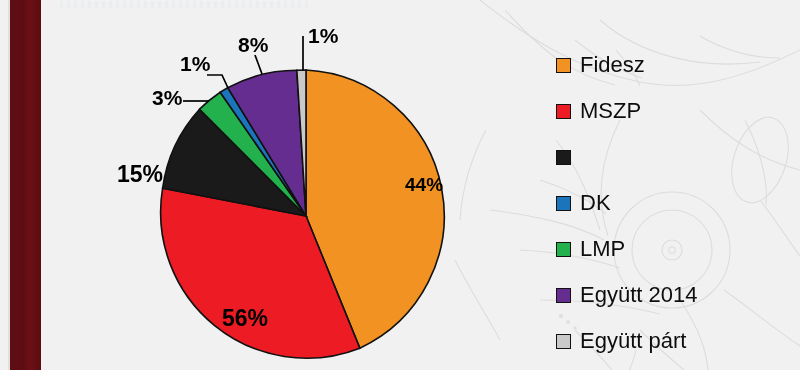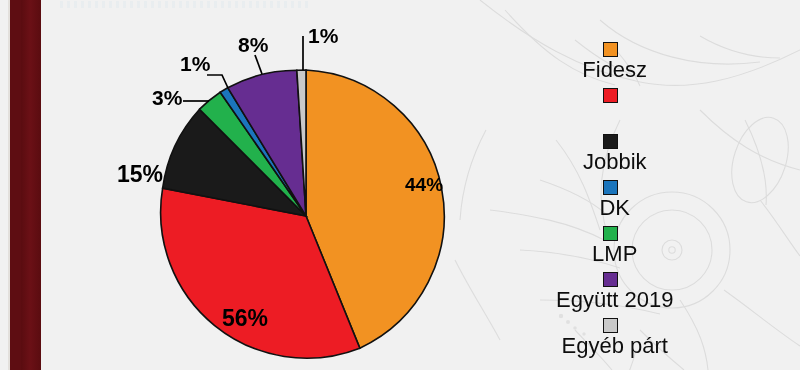--- a/index.html
+++ b/index.html
@@ -80,21 +80,20 @@
   
   #legend {
     position: absolute;
     left: 556px; top: 42px;
     z-index: 6;
   }
   .legend-row {
     display: flex;
     align-items: center;
     height: 46px;
-    flex-direction: column;
   }
   .swatch {
     width: 15px; height: 15px;
     border: 1.6px solid #111;
     margin-right: 9px;
     flex: 0 0 auto;
   }
   .legend-text {
     font-size: 22px;
     color: #0d0d0d;
@@ -201,41 +200,41 @@
 
   <div id="legend">
 
     <div class="legend-row">
       <span class="swatch" style="background:#F29222"></span>
       <span class="legend-text">Fidesz</span>
     </div>
 
     <div class="legend-row">
       <span class="swatch" style="background:#ED1C24"></span>
+      <span class="legend-text">MSZP</span>
     </div>
 
     <div class="legend-row">
       <span class="swatch" style="background:#1A1A1A"></span>
-      <span class="legend-text">Jobbik</span>
     </div>
 
     <div class="legend-row">
       <span class="swatch" style="background:#1B75BC"></span>
       <span class="legend-text">DK</span>
     </div>
 
     <div class="legend-row">
       <span class="swatch" style="background:#22B14C"></span>
       <span class="legend-text">LMP</span>
     </div>
 
     <div class="legend-row">
       <span class="swatch" style="background:#662D91"></span>
-      <span class="legend-text">Együtt 2019</span>
+      <span class="legend-text">Együtt 2014</span>
     </div>
 
     <div class="legend-row">
       <span class="swatch" style="background:#C9C9C9"></span>
-      <span class="legend-text">Egyéb párt</span>
+      <span class="legend-text">Együtt párt</span>
     </div>
 
   </div>
 </div>
 
 </body></html>

